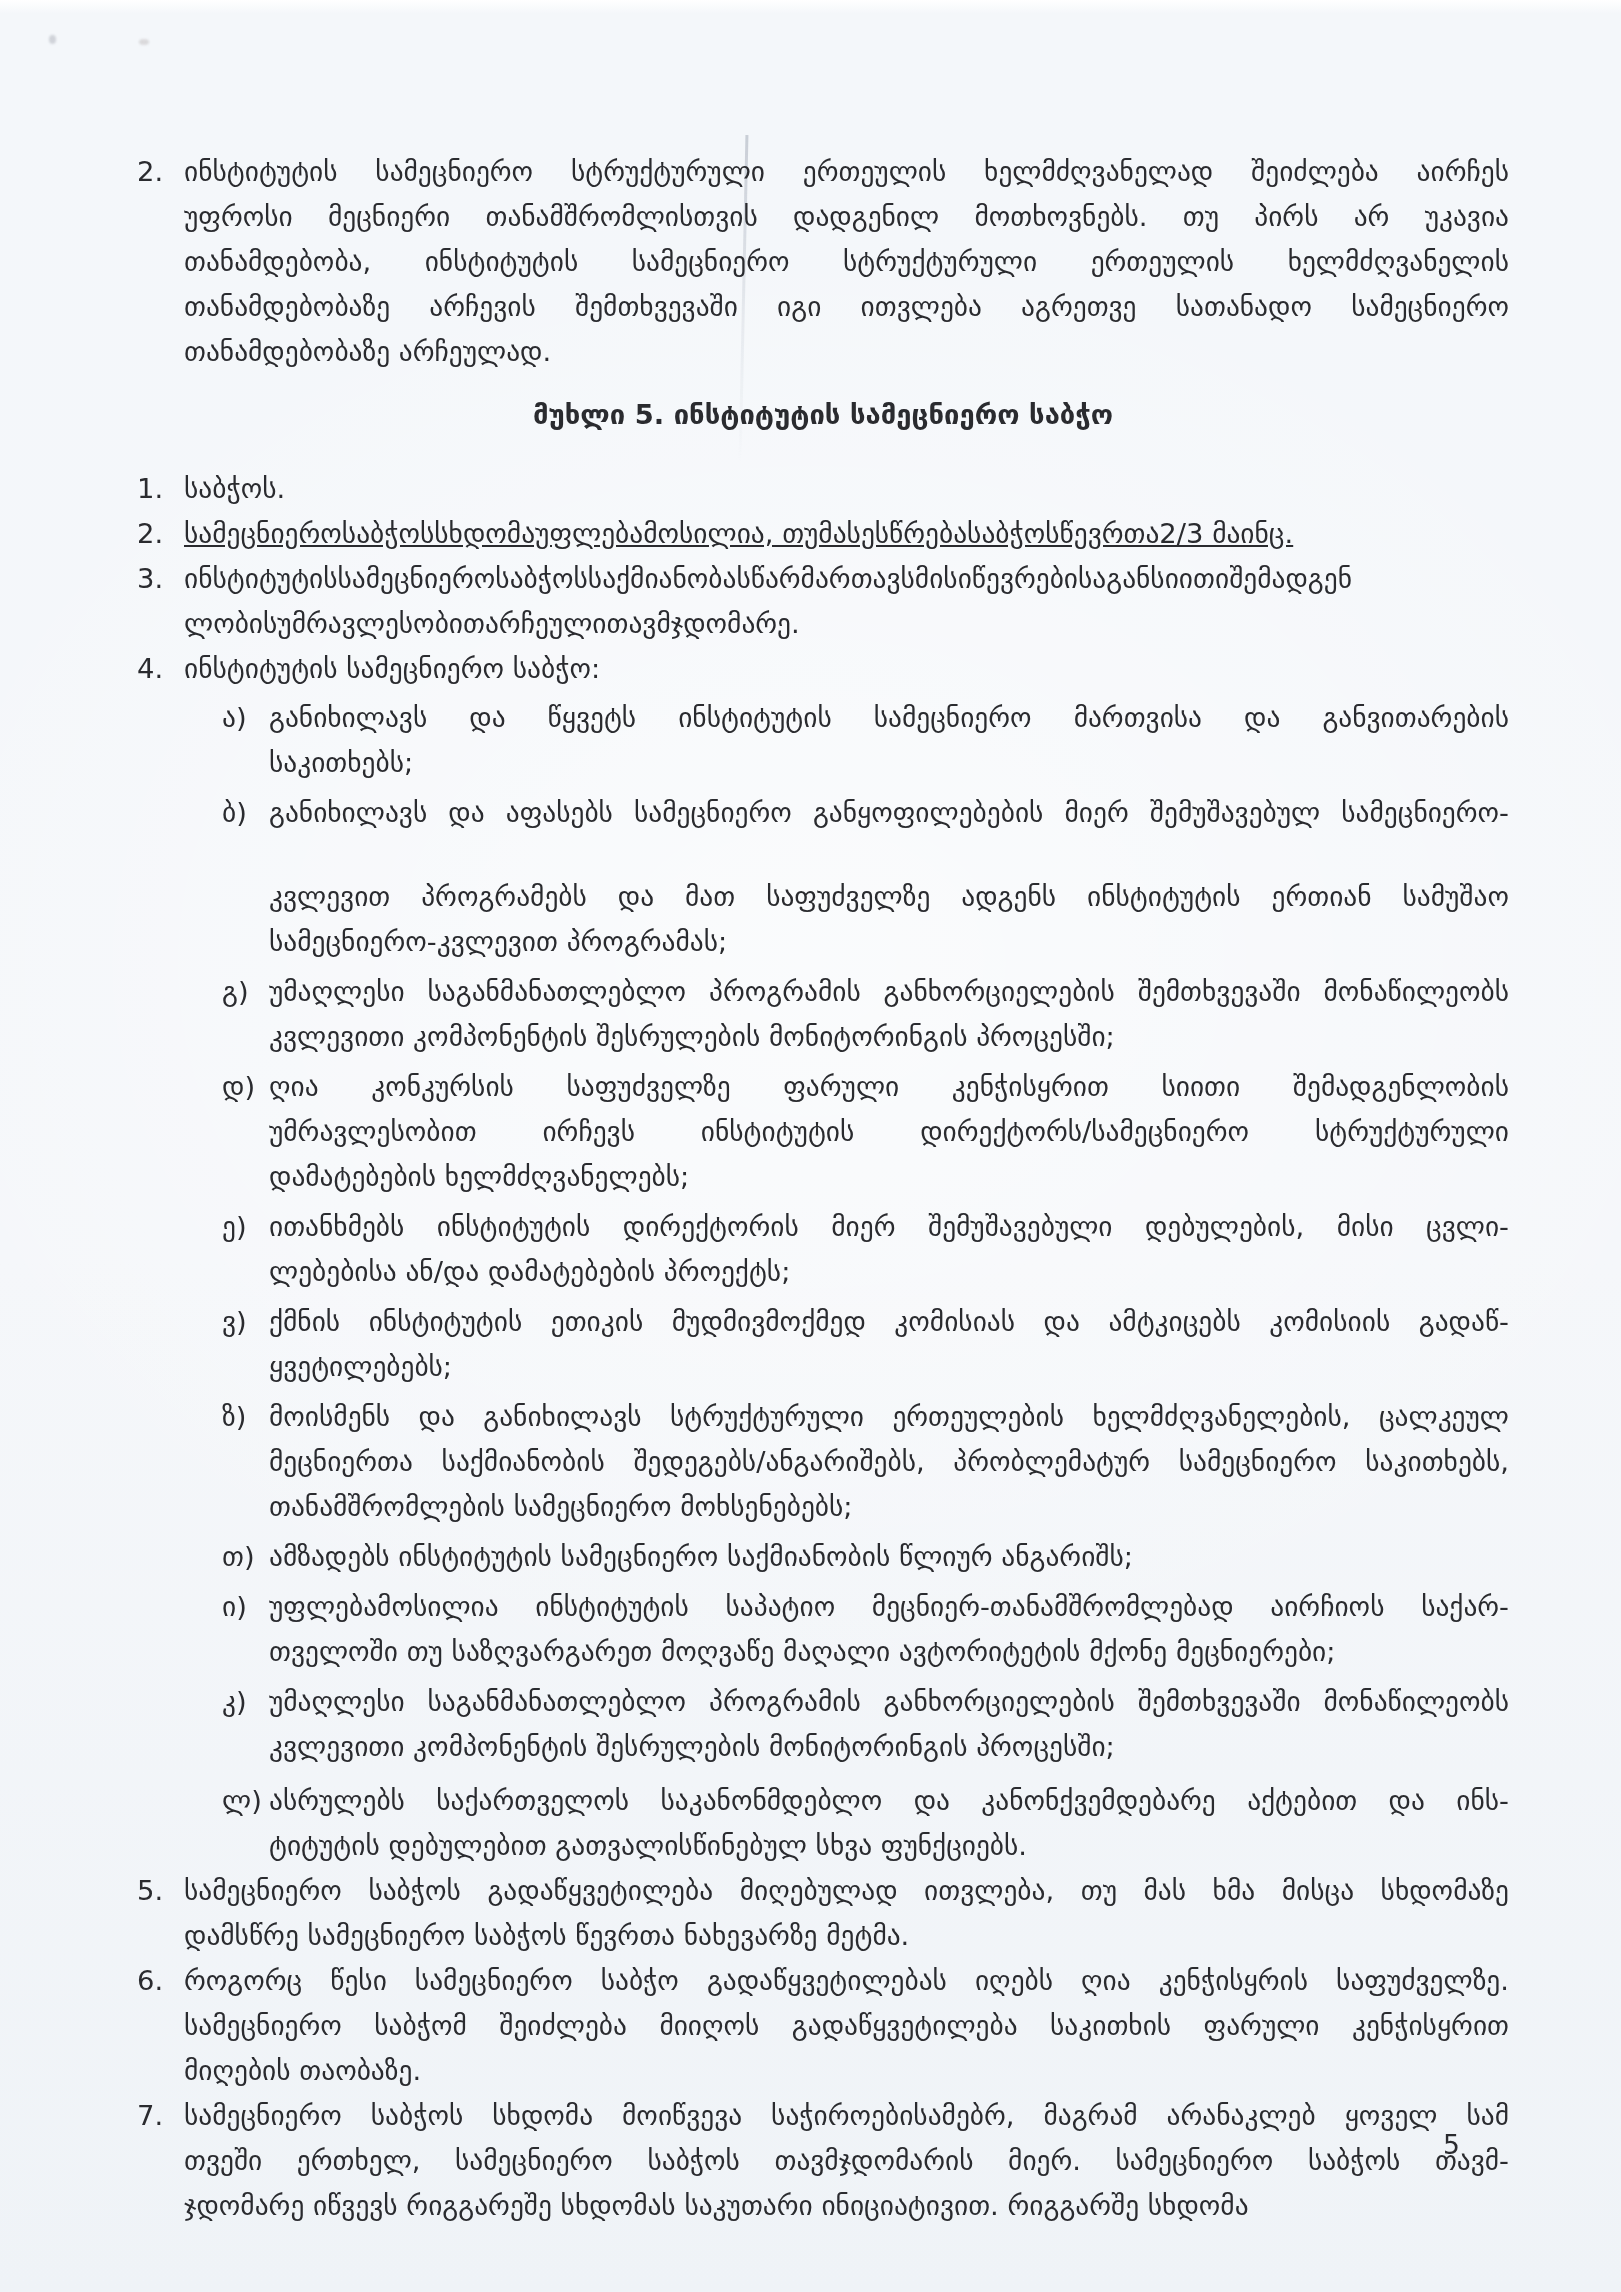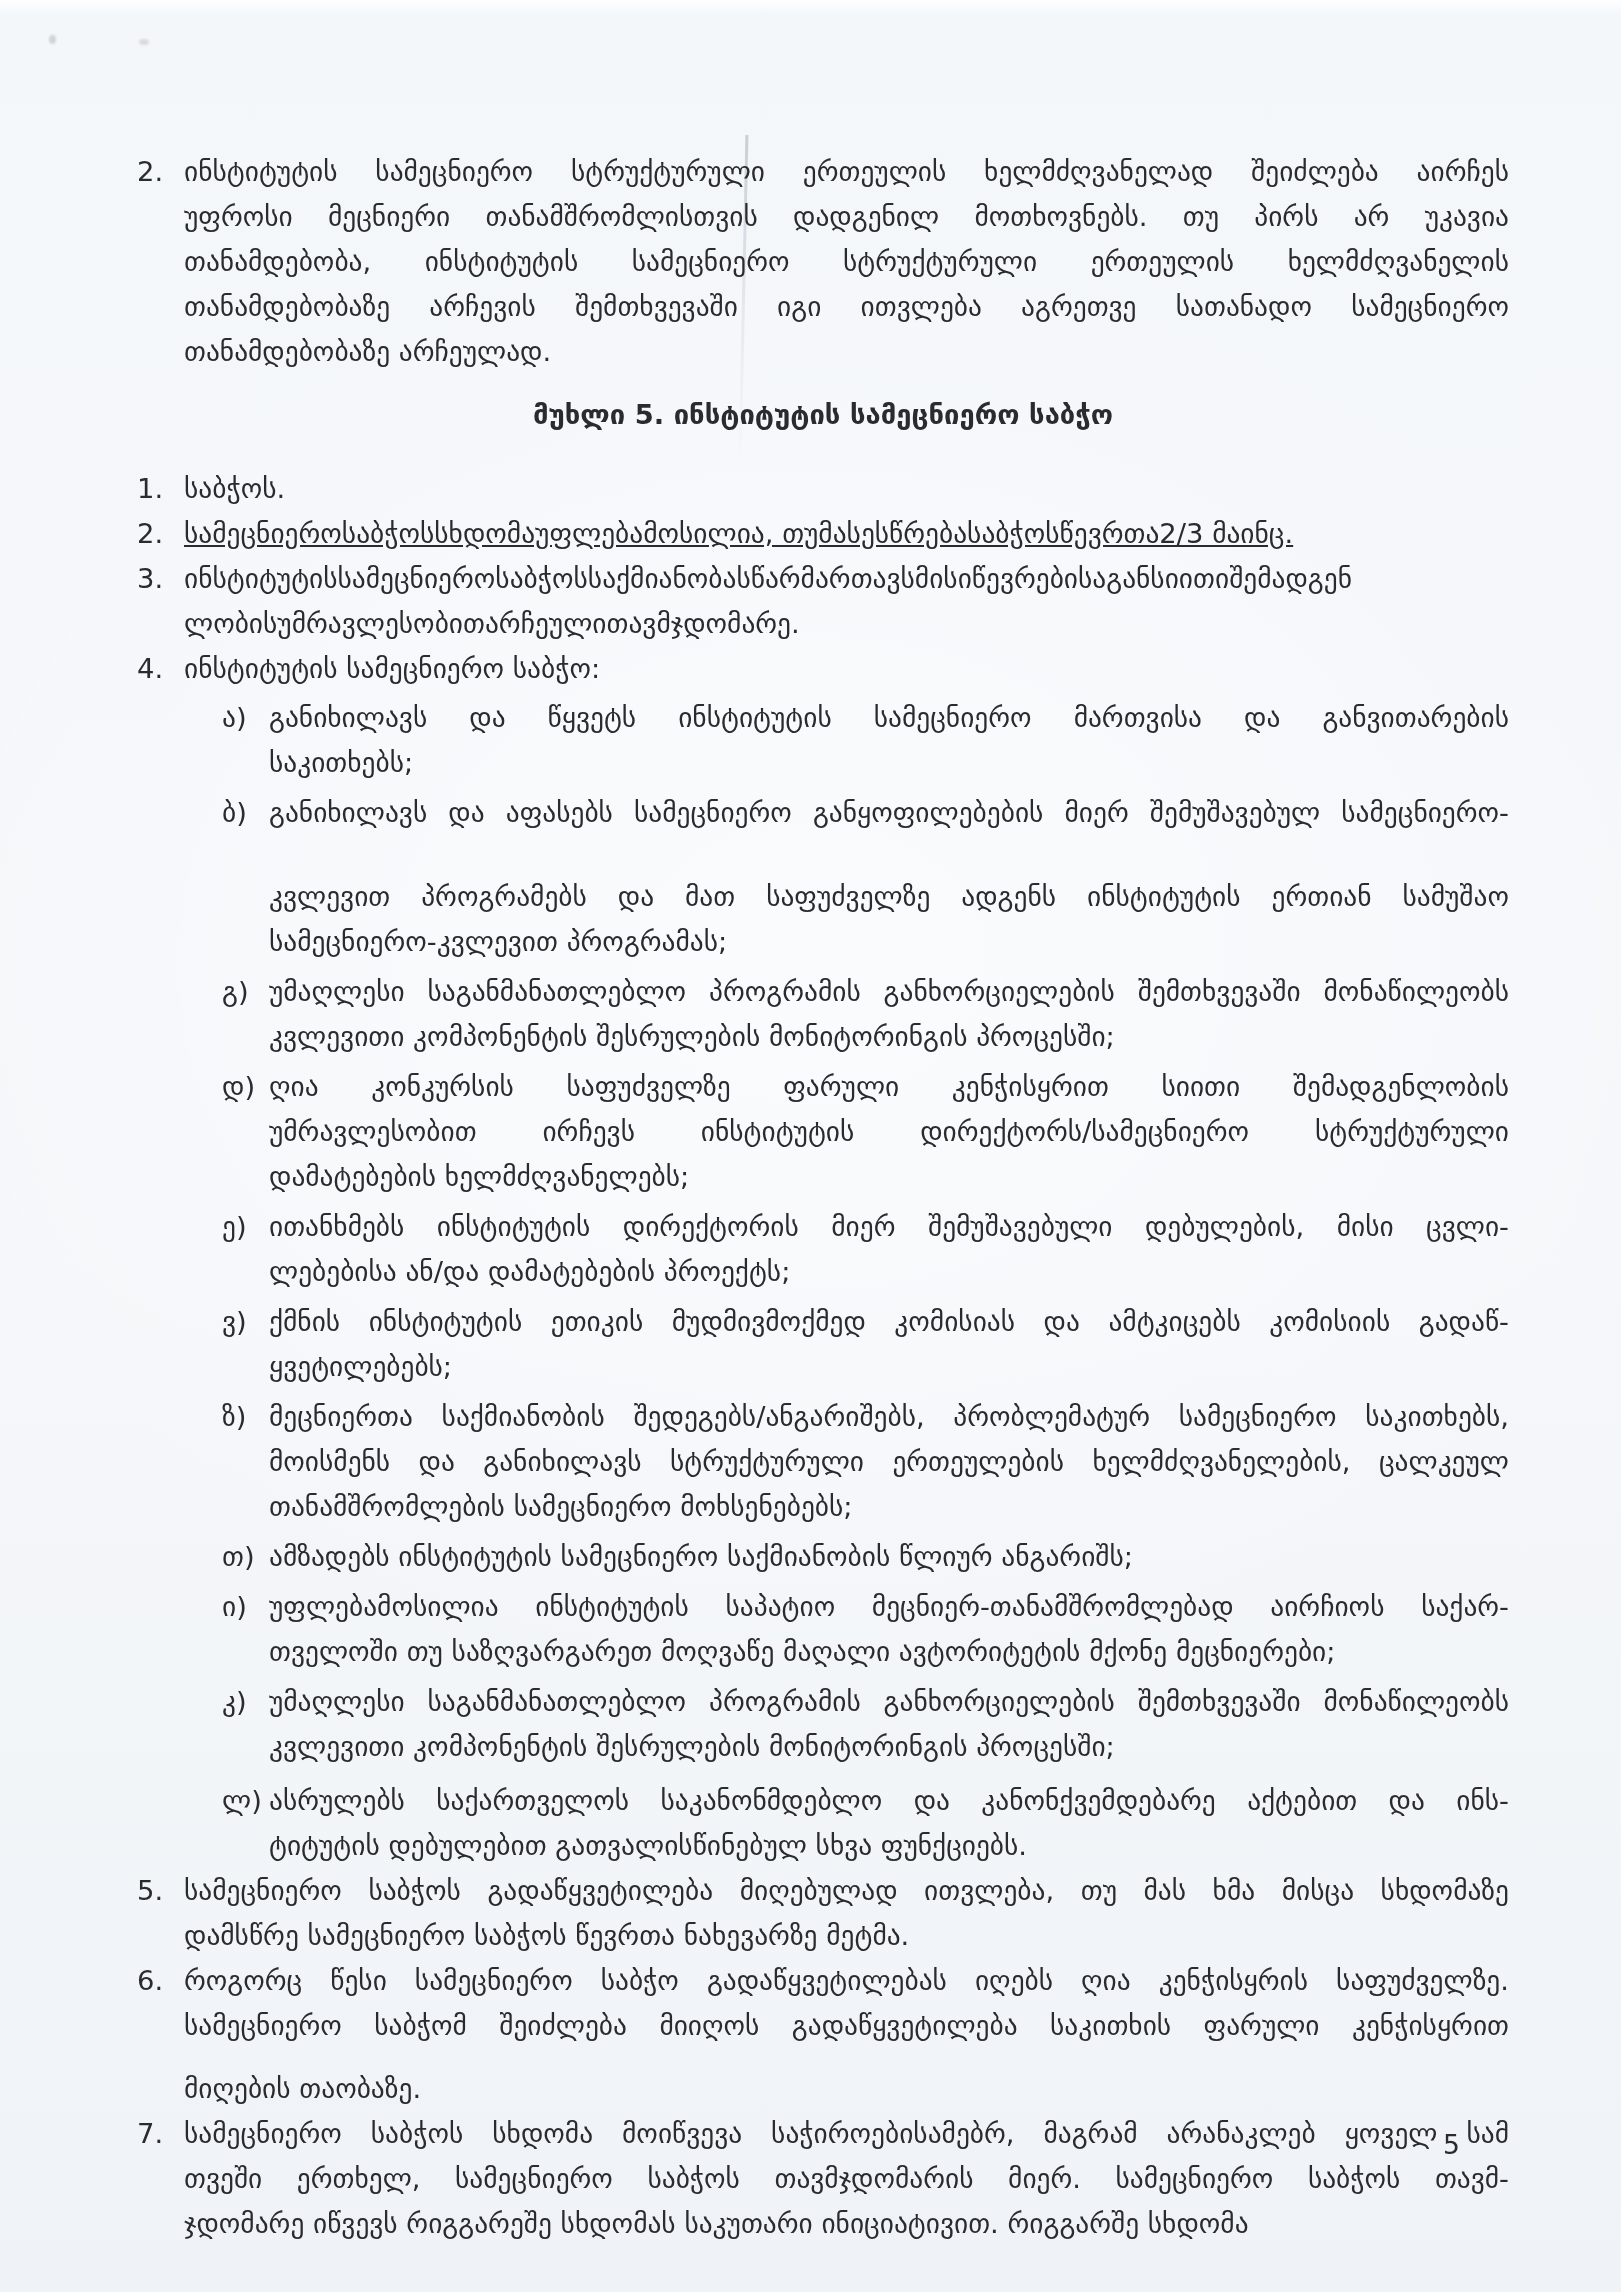--- a/index.html
+++ b/index.html
@@ -134,22 +134,22 @@
       <div class="para sub">
         <span class="marker">ვ)</span>
         <div class="lines">
           <div class="line jl" style="white-space: normal;">ქმნის ინსტიტუტის ეთიკის მუდმივმოქმედ კომისიას და ამტკიცებს კომისიის გადაწ-</div>
           <div class="line" style="white-space: normal;">ყვეტილებებს;</div>
         </div>
       </div>
       <div class="para sub">
         <span class="marker">ზ)</span>
         <div class="lines">
+          <div class="line jl" style="white-space: normal;">მოისმენს და განიხილავს სტრუქტურული ერთეულების ხელმძღვანელების, ცალკეულ</div>
           <div class="line jl" style="white-space: normal;">მეცნიერთა საქმიანობის შედეგებს/ანგარიშებს, პრობლემატურ სამეცნიერო საკითხებს,</div>
-          <div class="line jl" style="white-space: normal;">მოისმენს და განიხილავს სტრუქტურული ერთეულების ხელმძღვანელების, ცალკეულ</div>
           <div class="line" style="white-space: normal;">თანამშრომლების სამეცნიერო მოხსენებებს;</div>
         </div>
       </div>
       <div class="para sub">
         <span class="marker">თ)</span>
         <div class="lines">
           <div class="line" style="white-space: normal;">ამზადებს ინსტიტუტის სამეცნიერო საქმიანობის წლიურ ანგარიშს;</div>
         </div>
       </div>
       <div class="para sub">
@@ -178,21 +178,21 @@
         <div class="lines">
           <div class="line jl" style="white-space: normal;">სამეცნიერო საბჭოს გადაწყვეტილება მიღებულად ითვლება, თუ მას ხმა მისცა სხდომაზე</div>
           <div class="line" style="white-space: normal;">დამსწრე სამეცნიერო საბჭოს წევრთა ნახევარზე მეტმა.</div>
         </div>
       </div>
       <div class="para">
         <span class="marker">6.</span>
         <div class="lines">
           <div class="line jl" style="white-space: normal;">როგორც წესი სამეცნიერო საბჭო გადაწყვეტილებას იღებს ღია კენჭისყრის საფუძველზე.</div>
           <div class="line jl" style="white-space: normal;">სამეცნიერო საბჭომ შეიძლება მიიღოს გადაწყვეტილება საკითხის ფარული კენჭისყრით</div>
-          <div class="line" style="white-space: normal; margin-top: 18px;">მიღების თაობაზე.</div>
+          <div class="line" style="white-space: normal;">მიღების თაობაზე.</div>
         </div>
       </div>
       <div class="para">
         <span class="marker">7.</span>
         <div class="lines">
           <div class="line jl" style="white-space: normal;">სამეცნიერო საბჭოს სხდომა მოიწვევა საჭიროებისამებრ, მაგრამ არანაკლებ ყოველ სამ</div>
           <div class="line jl" style="white-space: normal;">თვეში ერთხელ, სამეცნიერო საბჭოს თავმჯდომარის მიერ. სამეცნიერო საბჭოს თავმ-</div>
           <div class="line" style="white-space: normal;">ჯდომარე იწვევს რიგგარეშე სხდომას საკუთარი ინიციატივით. რიგგარშე სხდომა</div>
         </div>
       </div>

